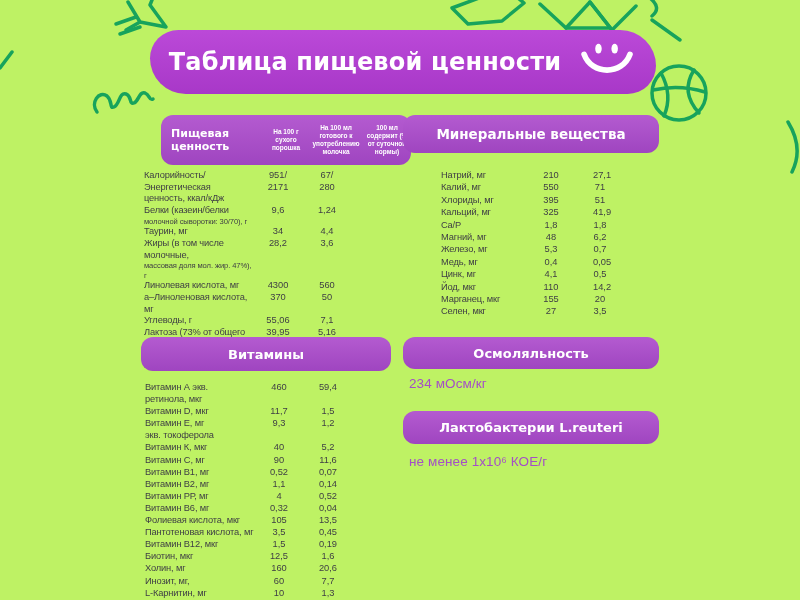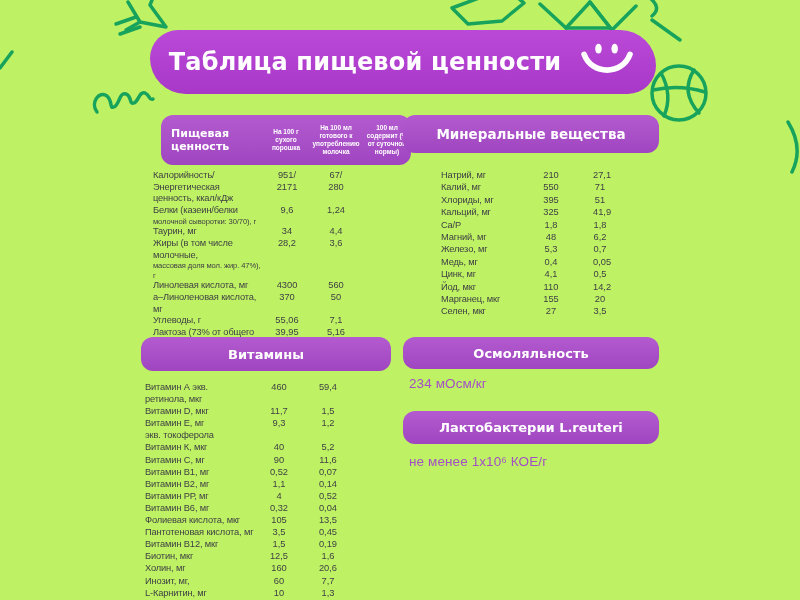--- a/index.html
+++ b/index.html
@@ -31,21 +31,21 @@
   .osm-header{top:222px;left:0;width:256px;height:32px;font-size:13px;}
   .lac-header{top:296px;left:0;width:256px;height:33px;font-size:13px;}
 
   .rows{position:absolute;color:#3e3e44;}
   .row{display:grid;align-items:start;}
   .row .lbl{display:block;}
   .row .main{display:block;white-space:pre-line;font-size:9.3px;line-height:11.7px;letter-spacing:-.15px;}
   .row .sub{display:block;font-size:7.6px;line-height:9.4px;letter-spacing:-.1px;}
   .row .v{white-space:pre-line;font-size:9.3px;line-height:11.7px;text-align:center;}
 
-  .nut-rows{top:55px;left:12px;width:246px;}
+  .nut-rows{top:55px;left:3px;width:246px;}
   .nut-rows .row{grid-template-columns:110px 48px 50px 1fr;}
 
   .vit-rows{top:266px;left:4px;width:246px;}
   .vit-rows .row{grid-template-columns:110px 48px 50px 1fr;}
   .vit-rows .row .main,.vit-rows .row .v{line-height:12.1px;}
 
   .min-rows{top:54px;left:6px;width:250px;}
   .min-rows .row{grid-template-columns:100px 52px 46px 1fr;}
   .min-rows .row .main,.min-rows .row .v{line-height:12.4px;margin-left:32px;}
 

